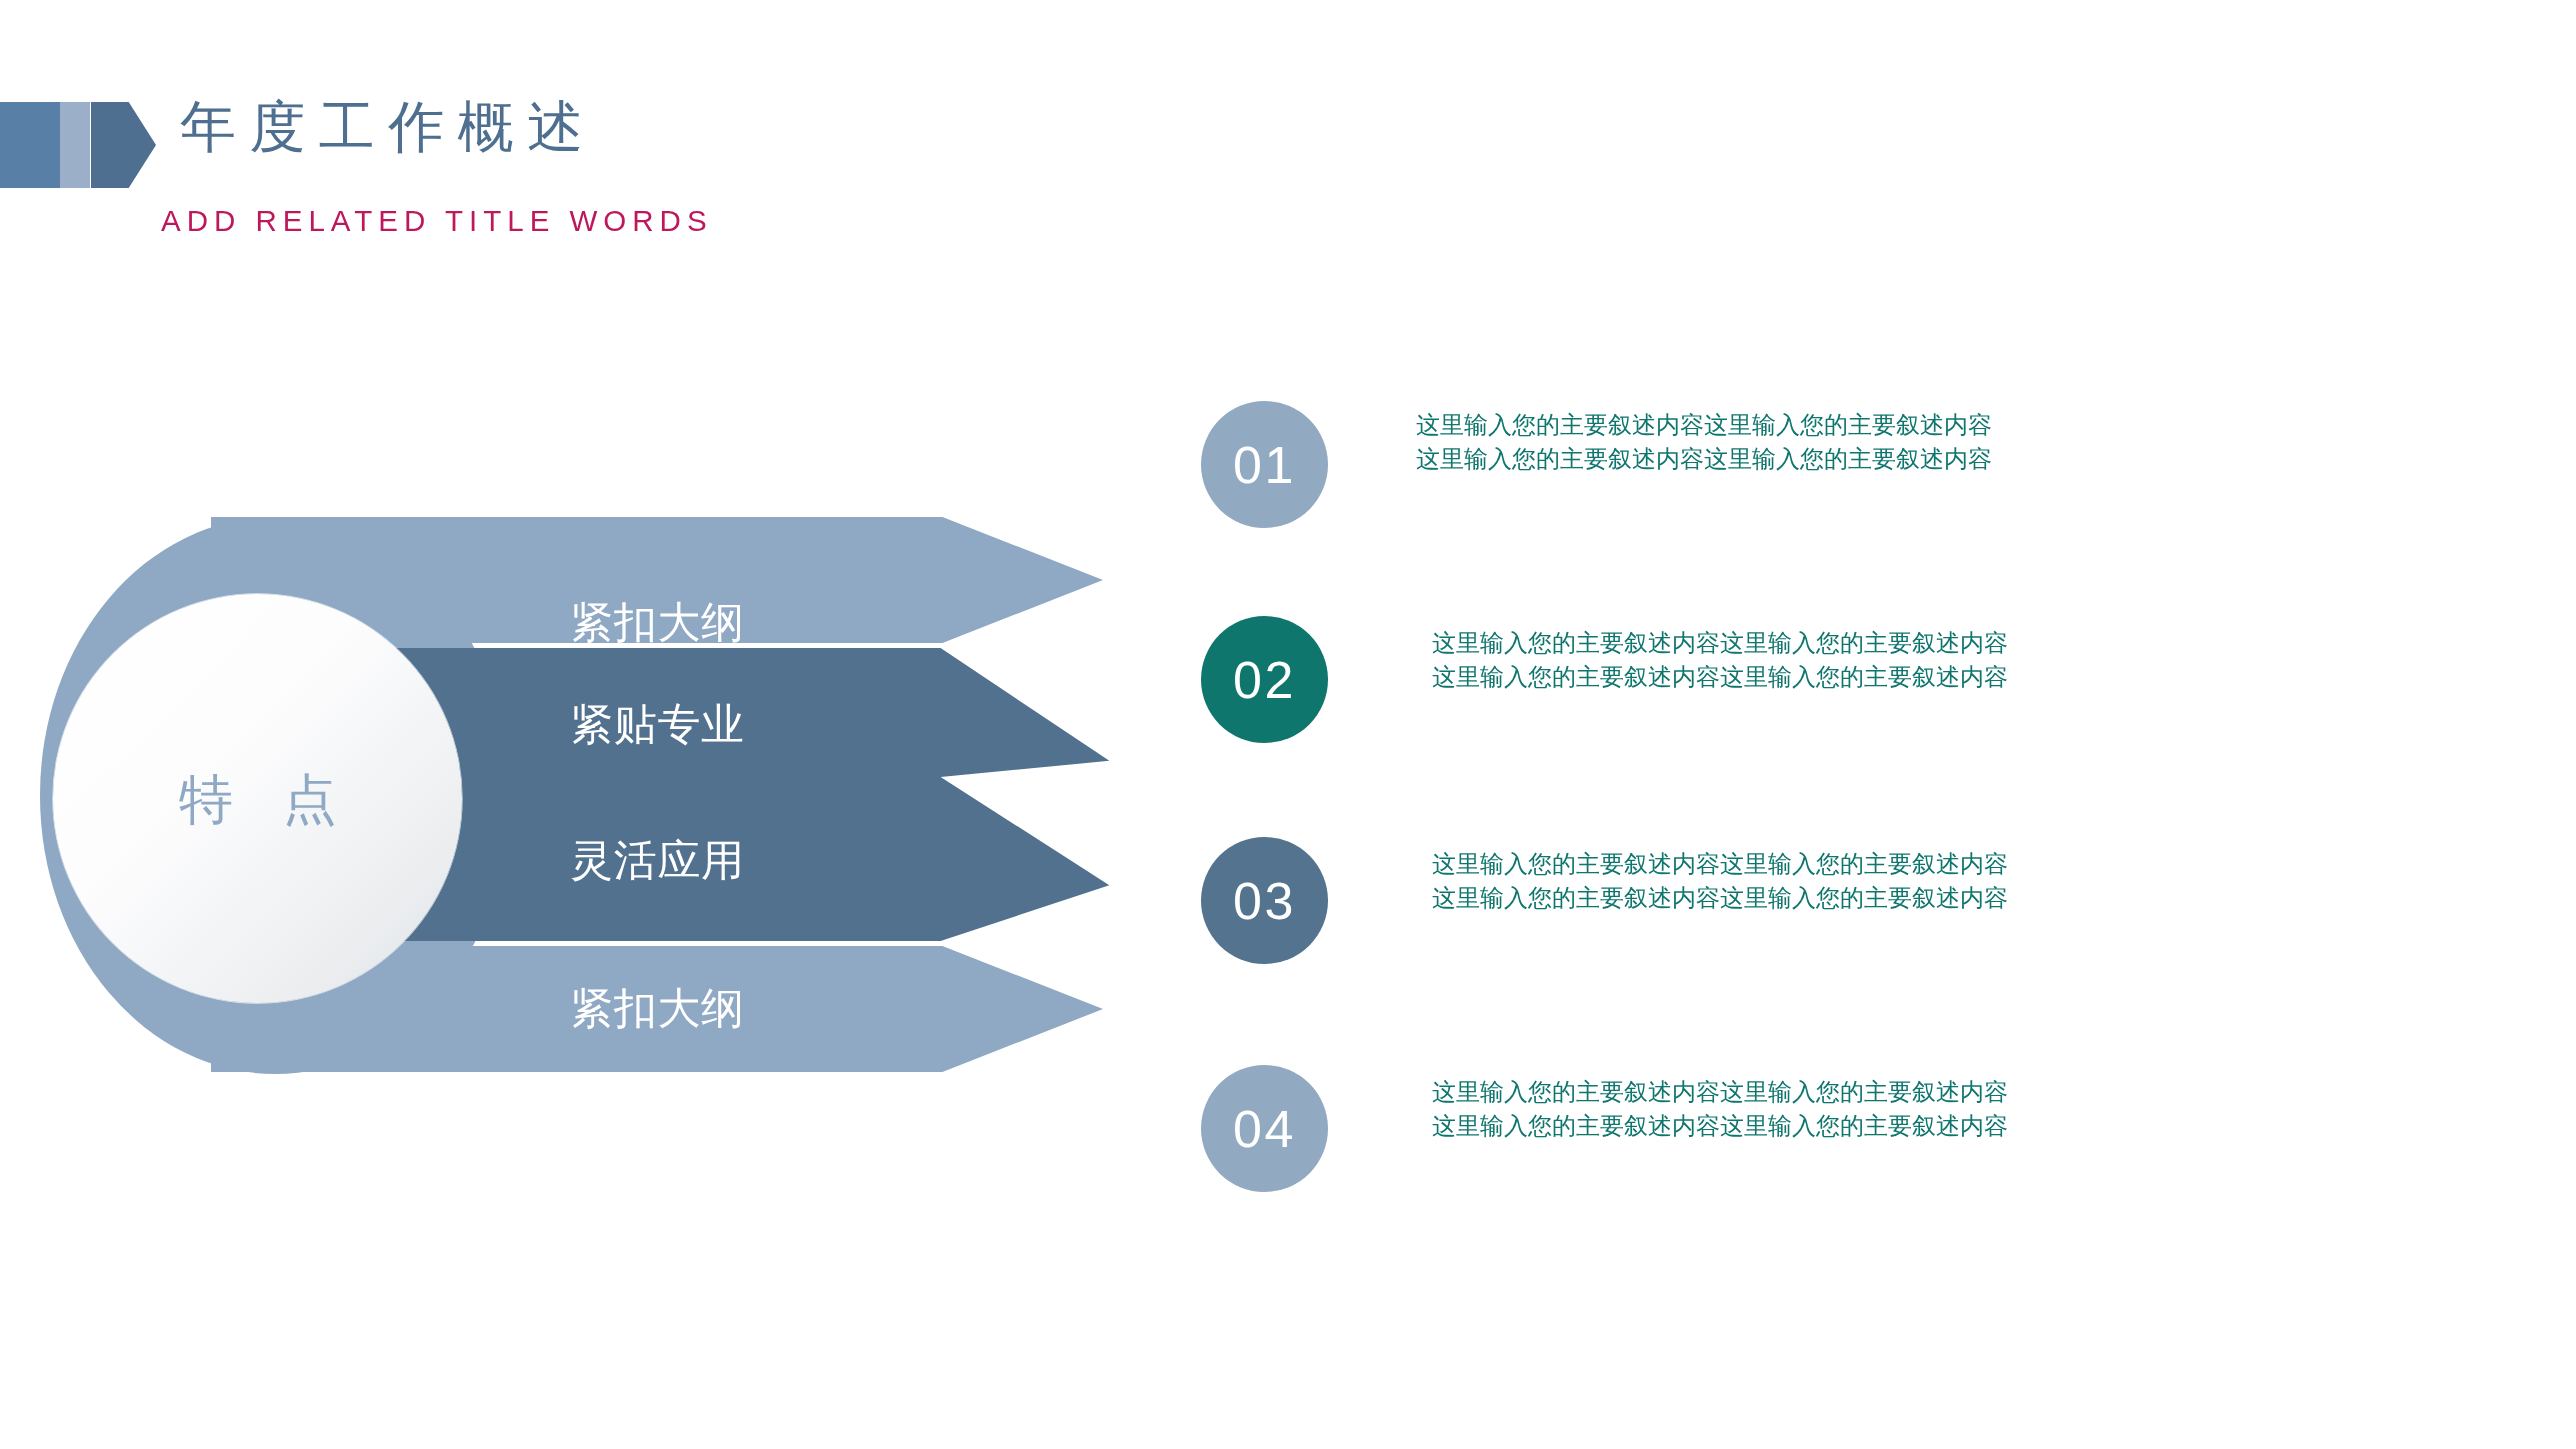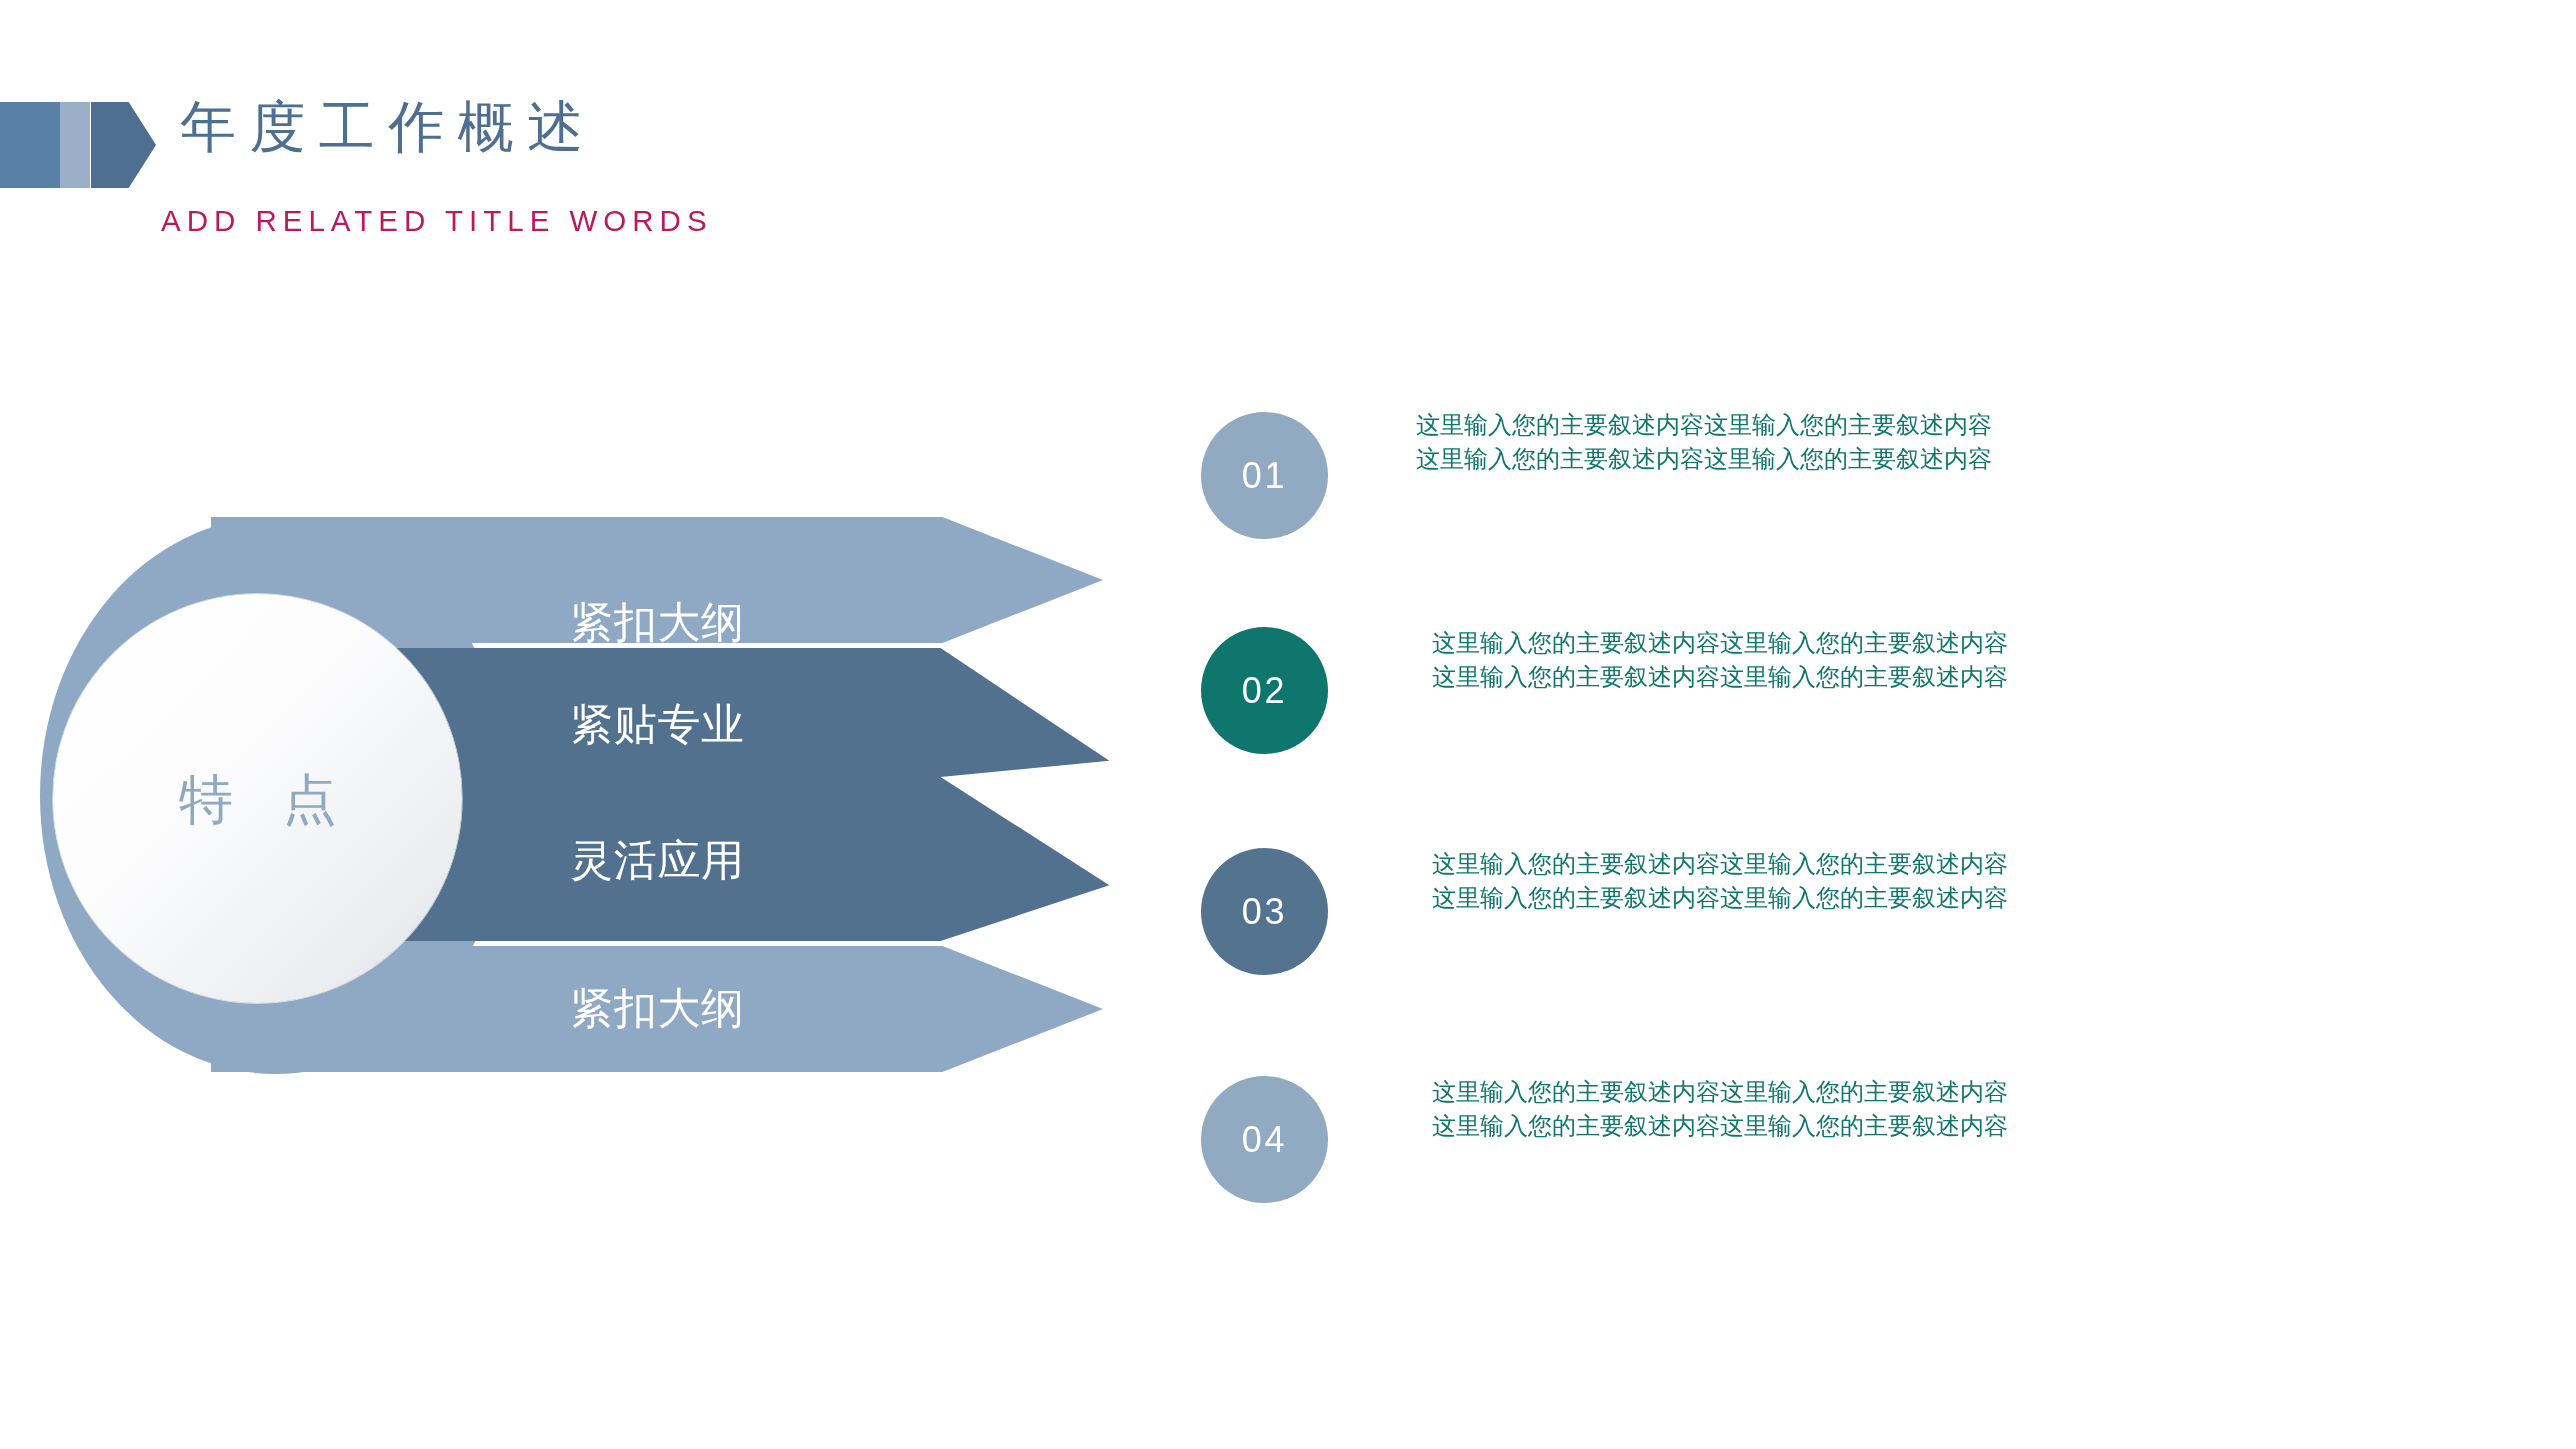--- a/index.html
+++ b/index.html
@@ -189,29 +189,29 @@
     height: 188px;
   }
   .li-1 { top: 20px; }
   .li-2 { top: 235px; }
   .li-3 { top: 456px; }
   .li-4 { top: 684px; }
 
   .num-circle {
     position: absolute;
     left: 0;
-    top: 16px;
+    top: 5px;
     width: 127px;
     height: 127px;
     border-radius: 50%;
     display: flex;
     align-items: center;
     justify-content: center;
     color: #ffffff;
-    font-size: 36px;
+    font-size: 52px;
     letter-spacing: 2.7px;
     line-height: 1;
     font-weight: 400;
   }
   .num-circle.c-light { background: #92A9C2; }
   .num-circle.c-dark  { background: #0f766e; }
   .num-circle.c-mid   { background: #54738E; }
 
   .item-text {
     position: absolute;

